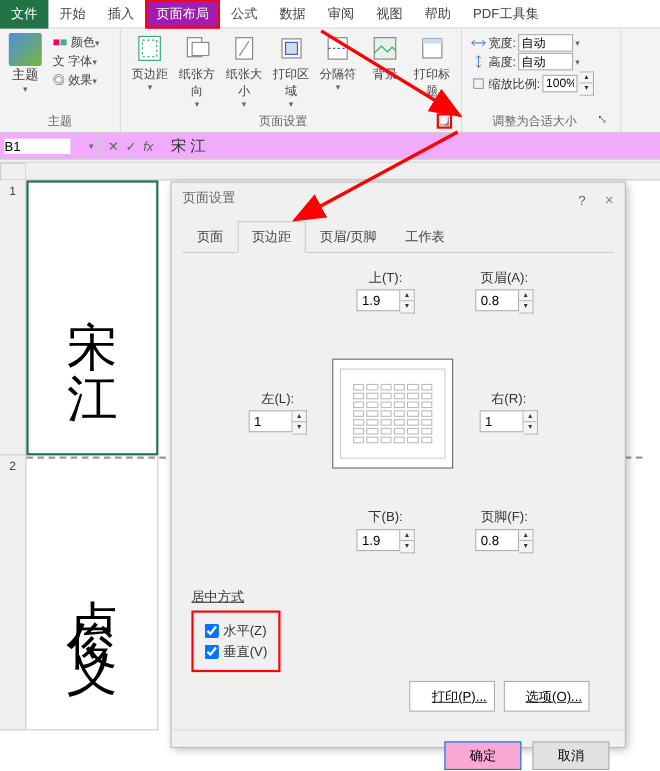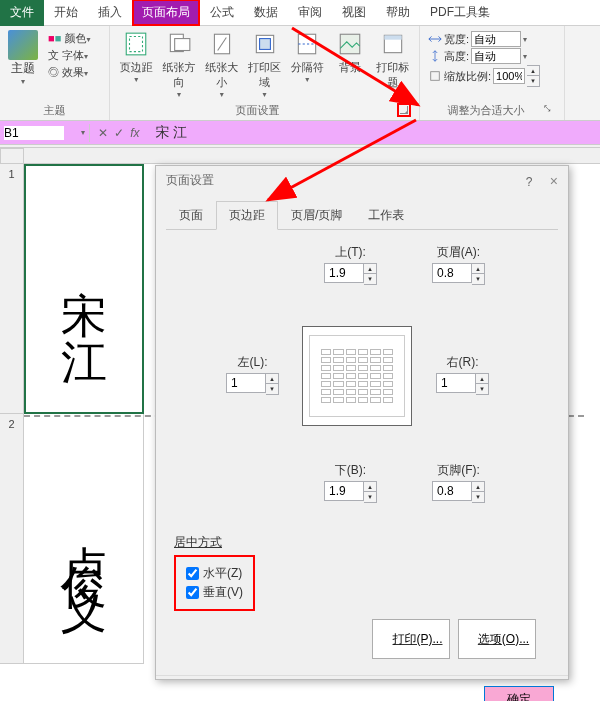--- a/index.html
+++ b/index.html
@@ -84,21 +84,21 @@
   .preview-margins::before, .preview-margins::after { content: ""; position: absolute; background: #ccc; }
   .preview-grid { width: 100%; height: 100%; }
   .preview-grid tr td { border: 1px solid #bbb; width: 10px; height: 6px; }
 
   .center-section { margin-top: 60px; }
   .center-box { border: 2px solid #ff0000; padding: 6px 10px; display: inline-block; margin-top: 4px; }
   .chk-row { display: flex; align-items: center; gap: 4px; font-size: 12px; margin: 2px 0; }
   .chk-row input { width: 13px; height: 13px; }
 
   .dialog-buttons { display: flex; justify-content: flex-end; gap: 8px; padding: 8px 14px; }
-  .dialog-buttons button { min-width: 78px; height: 40px; font-size: 12px; background: #fff; border: 1px solid #adadad; cursor: pointer; padding-left: 13px; }
+  .dialog-buttons button { min-width: 78px; height: 28px; font-size: 12px; background: #fff; border: 1px solid #adadad; cursor: pointer; padding-left: 13px; }
   .dialog-footer { border-top: 1px solid #ddd; padding: 10px 14px; display: flex; justify-content: flex-end; gap: 10px; }
   .dialog-footer button { min-width: 70px; height: 26px; font-size: 12px; border: 1px solid #adadad; background: #e1e1e1; cursor: pointer; }
   .dialog-footer button.primary { background: #f9a8d4; border-color: #0078d7; }
 
   
   .arrows { position: absolute; top: 0; left: 0; width: 600px; height: 701px; pointer-events: none; }
 </style>
 </head>
 <body>
 
@@ -441,20 +441,21 @@
     </div>
 
     <div class="dialog-buttons">
       <button>打印(P)...</button>
       <button>选项(O)...</button>
     </div>
   </div>
 
   <div class="dialog-footer">
     <button class="primary">确定</button>
+    <button>取消</button>
   </div>
 </div>
 
 <svg class="arrows">
   <defs>
     <marker id="ah" markerWidth="10" markerHeight="8" refX="9" refY="4" orient="auto">
       <path d="M0,0 L10,4 L0,8 Z" fill="#ff0000"></path>
     </marker>
   </defs>
   <line x1="292" y1="28" x2="418" y2="105" stroke="#ff0000" stroke-width="3" marker-end="url(#ah)"></line>

